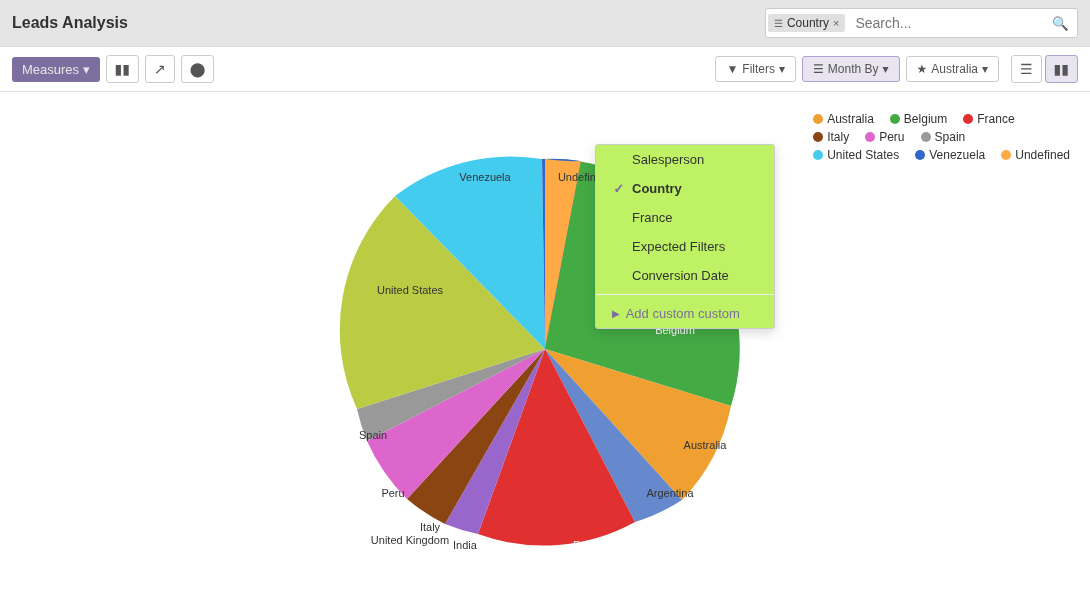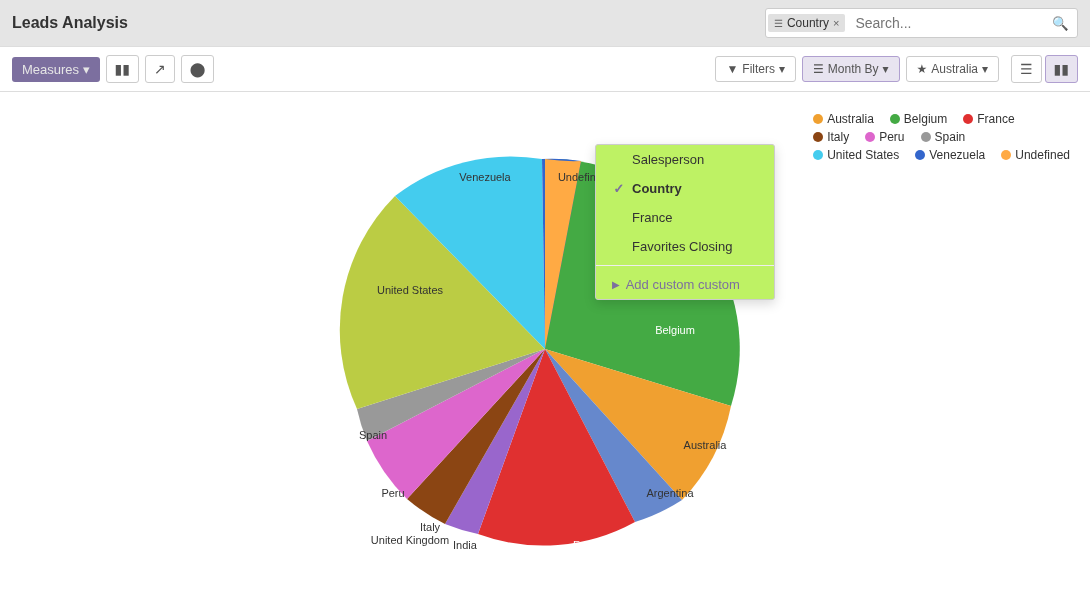--- a/index.html
+++ b/index.html
@@ -200,21 +200,25 @@
       <div class="dropdown-item active">
         <span class="check">✓</span>
         <span>Country</span>
       </div>
       <div class="dropdown-item">
         <span class="check">&nbsp;</span>
         <span>France</span>
       </div>
       <div class="dropdown-item">
         <span class="check">&nbsp;</span>
-        <span>Favorites Closing</span>
+        <span>Expected Filters</span>
+      </div>
+      <div class="dropdown-item">
+        <span class="check">&nbsp;</span>
+        <span>Conversion Date</span>
       </div>
       <div class="dropdown-divider"></div>
       <div class="dropdown-item custom-group">
         <span class="arrow">▶</span>
         <span>Add custom custom</span>
       </div>
     </div>
 
   </div>
 </div>

